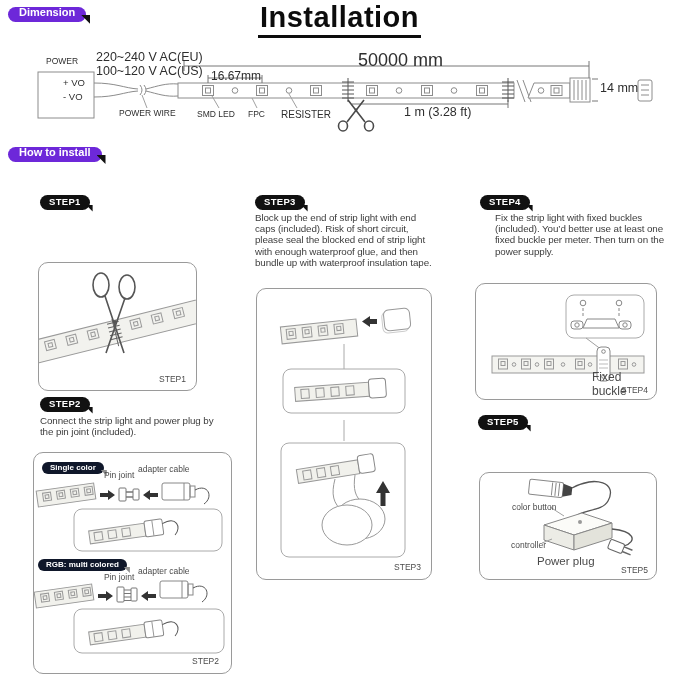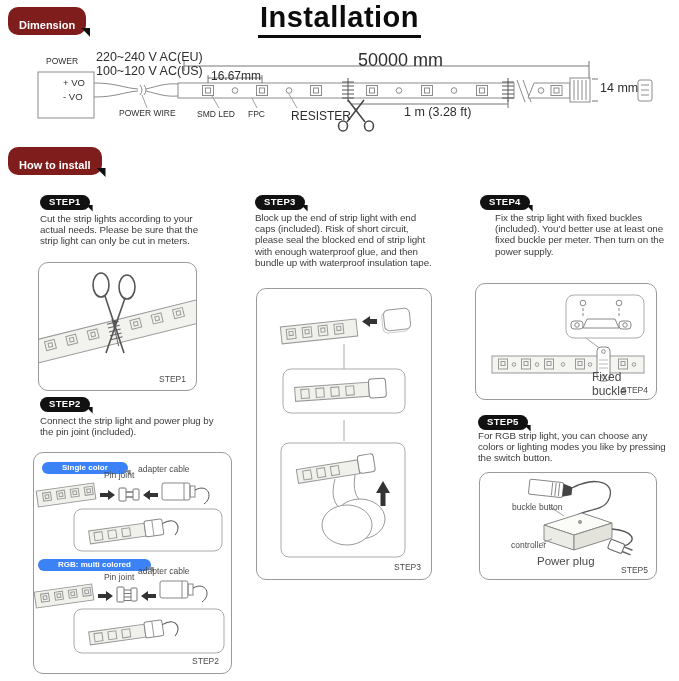--- a/index.html
+++ b/index.html
@@ -1,30 +1,30 @@
 <!DOCTYPE html>
 <html><head>
 <meta charset="utf-8">
 <style>
   html,body{margin:0;padding:0;background:#fff;}
   .page{position:relative;width:679px;height:681px;background:#fff;overflow:hidden;
         font-family:"Liberation Sans",sans-serif;color:#3a3a3a;}
   .abs{position:absolute;}
   .lbl{position:absolute;white-space:nowrap;color:#3f3f3f;}
   
-  .bubble{position:absolute;background:#7f1d1d;color:#fff;font-weight:bold;
-          border-radius:10px;padding:13px 11px 4px;font-size:11px;line-height:1;}
+  .bubble{position:absolute;background:#6d28d9;color:#fff;font-weight:bold;
+          border-radius:10px;padding:0 11px 4px;font-size:11px;line-height:1;}
   .bubble::after{content:"";position:absolute;right:-4px;bottom:-2px;width:9px;height:9px;
           background:#111;clip-path:polygon(100% 100%,0 0,100% 0);}
   .step-badge{position:absolute;background:#111;color:#fff;font-weight:bold;
           border-radius:8px;padding:2px 9px 3px;font-size:9.5px;line-height:1;letter-spacing:.3px;}
   .step-badge::after{content:"";position:absolute;right:-3px;bottom:-2px;width:7px;height:7px;
           background:#111;clip-path:polygon(100% 100%,0 0,100% 0);}
-  .mini-badge{position:absolute;background:#3b82f6;color:#fff;font-weight:bold;
-          border-radius:7px;padding:2px 20px;font-size:8px;line-height:1;}
+  .mini-badge{position:absolute;background:#0f172a;color:#fff;font-weight:bold;
+          border-radius:7px;padding:2px 8px;font-size:8px;line-height:1;}
   .mini-badge::after{content:"";position:absolute;right:-3px;bottom:-2px;width:6px;height:6px;
           background:#8f8f8f;clip-path:polygon(100% 100%,0 0,100% 0);}
   .title-wrap{position:absolute;left:0;right:0;top:1px;text-align:center;}
   .title-wrap span{display:inline-block;font-size:29px;font-weight:bold;color:#0c0c0c;
           border-bottom:3px solid #0c0c0c;padding:0 2px 1px;letter-spacing:.5px;}
   .step-text{position:absolute;font-size:9.8px;line-height:11.2px;color:#3c3c3c;letter-spacing:-.1px;}
   .fig{position:absolute;border:1.5px solid #9a9a9a;border-radius:10px;background:#fff;}
   .fig svg{position:absolute;left:0;top:0;}
   .fig-label{position:absolute;font-size:8.5px;color:#4a4a4a;}
   .note{position:absolute;left:242px;top:602px;width:434px;font-size:14.6px;font-weight:bold;
@@ -109,32 +109,31 @@
   <div class="lbl dimlbl" style="left:46px;top:56px;font-size:8.5px;">POWER</div>
   <div class="lbl dimlbl" style="left:96px;top:50px;font-size:12.5px;">220~240 V AC(EU)</div>
   <div class="lbl dimlbl" style="left:96px;top:64px;font-size:12.5px;">100~120 V AC(US)</div>
   <div class="lbl dimlbl" style="left:63px;top:77px;font-size:9.5px;">+ VO</div>
   <div class="lbl dimlbl" style="left:63px;top:91px;font-size:9.5px;">- VO</div>
   <div class="lbl dimlbl" style="left:111px;top:108px;font-size:8.5px;padding-left:8px;">POWER WIRE</div>
   <div class="lbl dimlbl" style="left:211px;top:69px;font-size:12px;">16.67mm</div>
   <div class="lbl dimlbl" style="left:358px;top:50px;font-size:18px;">50000 mm</div>
   <div class="lbl dimlbl" style="left:197px;top:109px;font-size:8.5px;">SMD LED</div>
   <div class="lbl dimlbl" style="left:248px;top:109px;font-size:8.5px;">FPC</div>
-  <div class="lbl dimlbl" style="left:281px;top:109px;font-size:12px;margin-left:10px;">RESISTER</div>
+  <div class="lbl dimlbl" style="left:281px;top:109px;font-size:10px;">RESISTER</div>
   <div class="lbl dimlbl" style="left:404px;top:105px;font-size:12.5px;">1 m (3.28 ft)</div>
   <div class="lbl dimlbl" style="left:600px;top:81px;font-size:12.5px;">14 mm</div>
 
   <div class="bubble" style="left:8px;top:147px;">
     <span>How to install</span>
   </div>
 
   <div class="step-badge" style="left:40px;top:195px;">
     <span>STEP1</span>
   </div>
-  <div class="step-text" style="left:40px;top:213px;width:170px;">Cut the strip lights according to your actual needs. Please be sure that the strip light can only be cut in meters.</div>
   <div class="fig" style="left:38px;top:262px;width:157px;height:127px;">
     <svg width="157" height="127" viewBox="0 0 157 127">
       <g transform="rotate(-14 78 68)" stroke="#9a9a9a" fill="none">
         <rect x="-12" y="57" width="180" height="23" fill="#f2f2ee"></rect>
         <g>
           <rect x="5" y="61" width="10" height="9"></rect>
             <rect x="8" y="63.5" width="4" height="4"></rect>
           <rect x="27" y="61" width="10" height="9"></rect>
             <rect x="30" y="63.5" width="4" height="4"></rect>
           <rect x="49" y="61" width="10" height="9"></rect>
@@ -345,21 +344,20 @@
         <path d="M123 76 h9 M123 80 h9 M123 84 h9" stroke="#bbb"></path>
       </g>
     </svg>
     <span class="fig-label" style="left:116px;top:66px;font-size:12px;margin-top:20px;">Fixed buckle</span>
     <span class="fig-label" style="right:8px;bottom:4px;">STEP4</span>
   </div>
 
   <div class="step-badge" style="left:478px;top:415px;">
     <span>STEP5</span>
   </div>
-  <div class="step-text" style="left:478px;top:430px;width:190px;">For RGB strip light, you can choose any colors or lighting modes you like by pressing the switch button.</div>
   <div class="fig" style="left:479px;top:472px;width:176px;height:106px;">
     <svg width="176" height="106" viewBox="0 0 176 106">
       <g transform="rotate(6 67 16)" stroke="#888" fill="none">
         <rect x="49" y="8" width="34" height="15" rx="2" fill="#fff"></rect>
         <path d="M72 9 V22 M75.5 9 V22 M79 9 V22"></path>
         <polygon points="83,9 92,11.5 92,19.5 83,22" fill="#444" stroke="none"></polygon>
       </g>
       <path d="M92 15 C116 2 138 10 128 28 C122 39 102 36 95 44" stroke="#555" fill="none" stroke-width="1.3"></path>
       <path d="M70 34 L84 43" stroke="#a0a0a0" fill="none"></path>
       <g stroke="#888">
@@ -368,20 +366,20 @@
         <polygon points="94,62 132,50 132,65 94,77" fill="#e3e3db"></polygon>
         <circle cx="100" cy="49" r="2" fill="#999" stroke="none"></circle>
       </g>
       <path d="M62 70 L72 66" stroke="#a0a0a0" fill="none"></path>
       <path d="M132 56 C154 58 158 68 144 73" stroke="#555" fill="none" stroke-width="1.3"></path>
       <g transform="rotate(22 140 76)" stroke="#666" fill="none">
         <rect x="128" y="70" width="15" height="10" rx="2" fill="#fff"></rect>
         <path d="M143 72.5 h9 M143 77.5 h9" stroke-width="1.4"></path>
       </g>
     </svg>
-    <span class="fig-label" style="left:32px;top:29px;">buckle button</span>
+    <span class="fig-label" style="left:32px;top:29px;">color button</span>
     <span class="fig-label" style="left:31px;top:67px;">controller</span>
     <span class="fig-label" style="left:57px;top:82px;font-size:11.5px;">Power plug</span>
     <span class="fig-label" style="right:8px;bottom:4px;">STEP5</span>
   </div>
 
 
 </div>
 
 </body></html>

